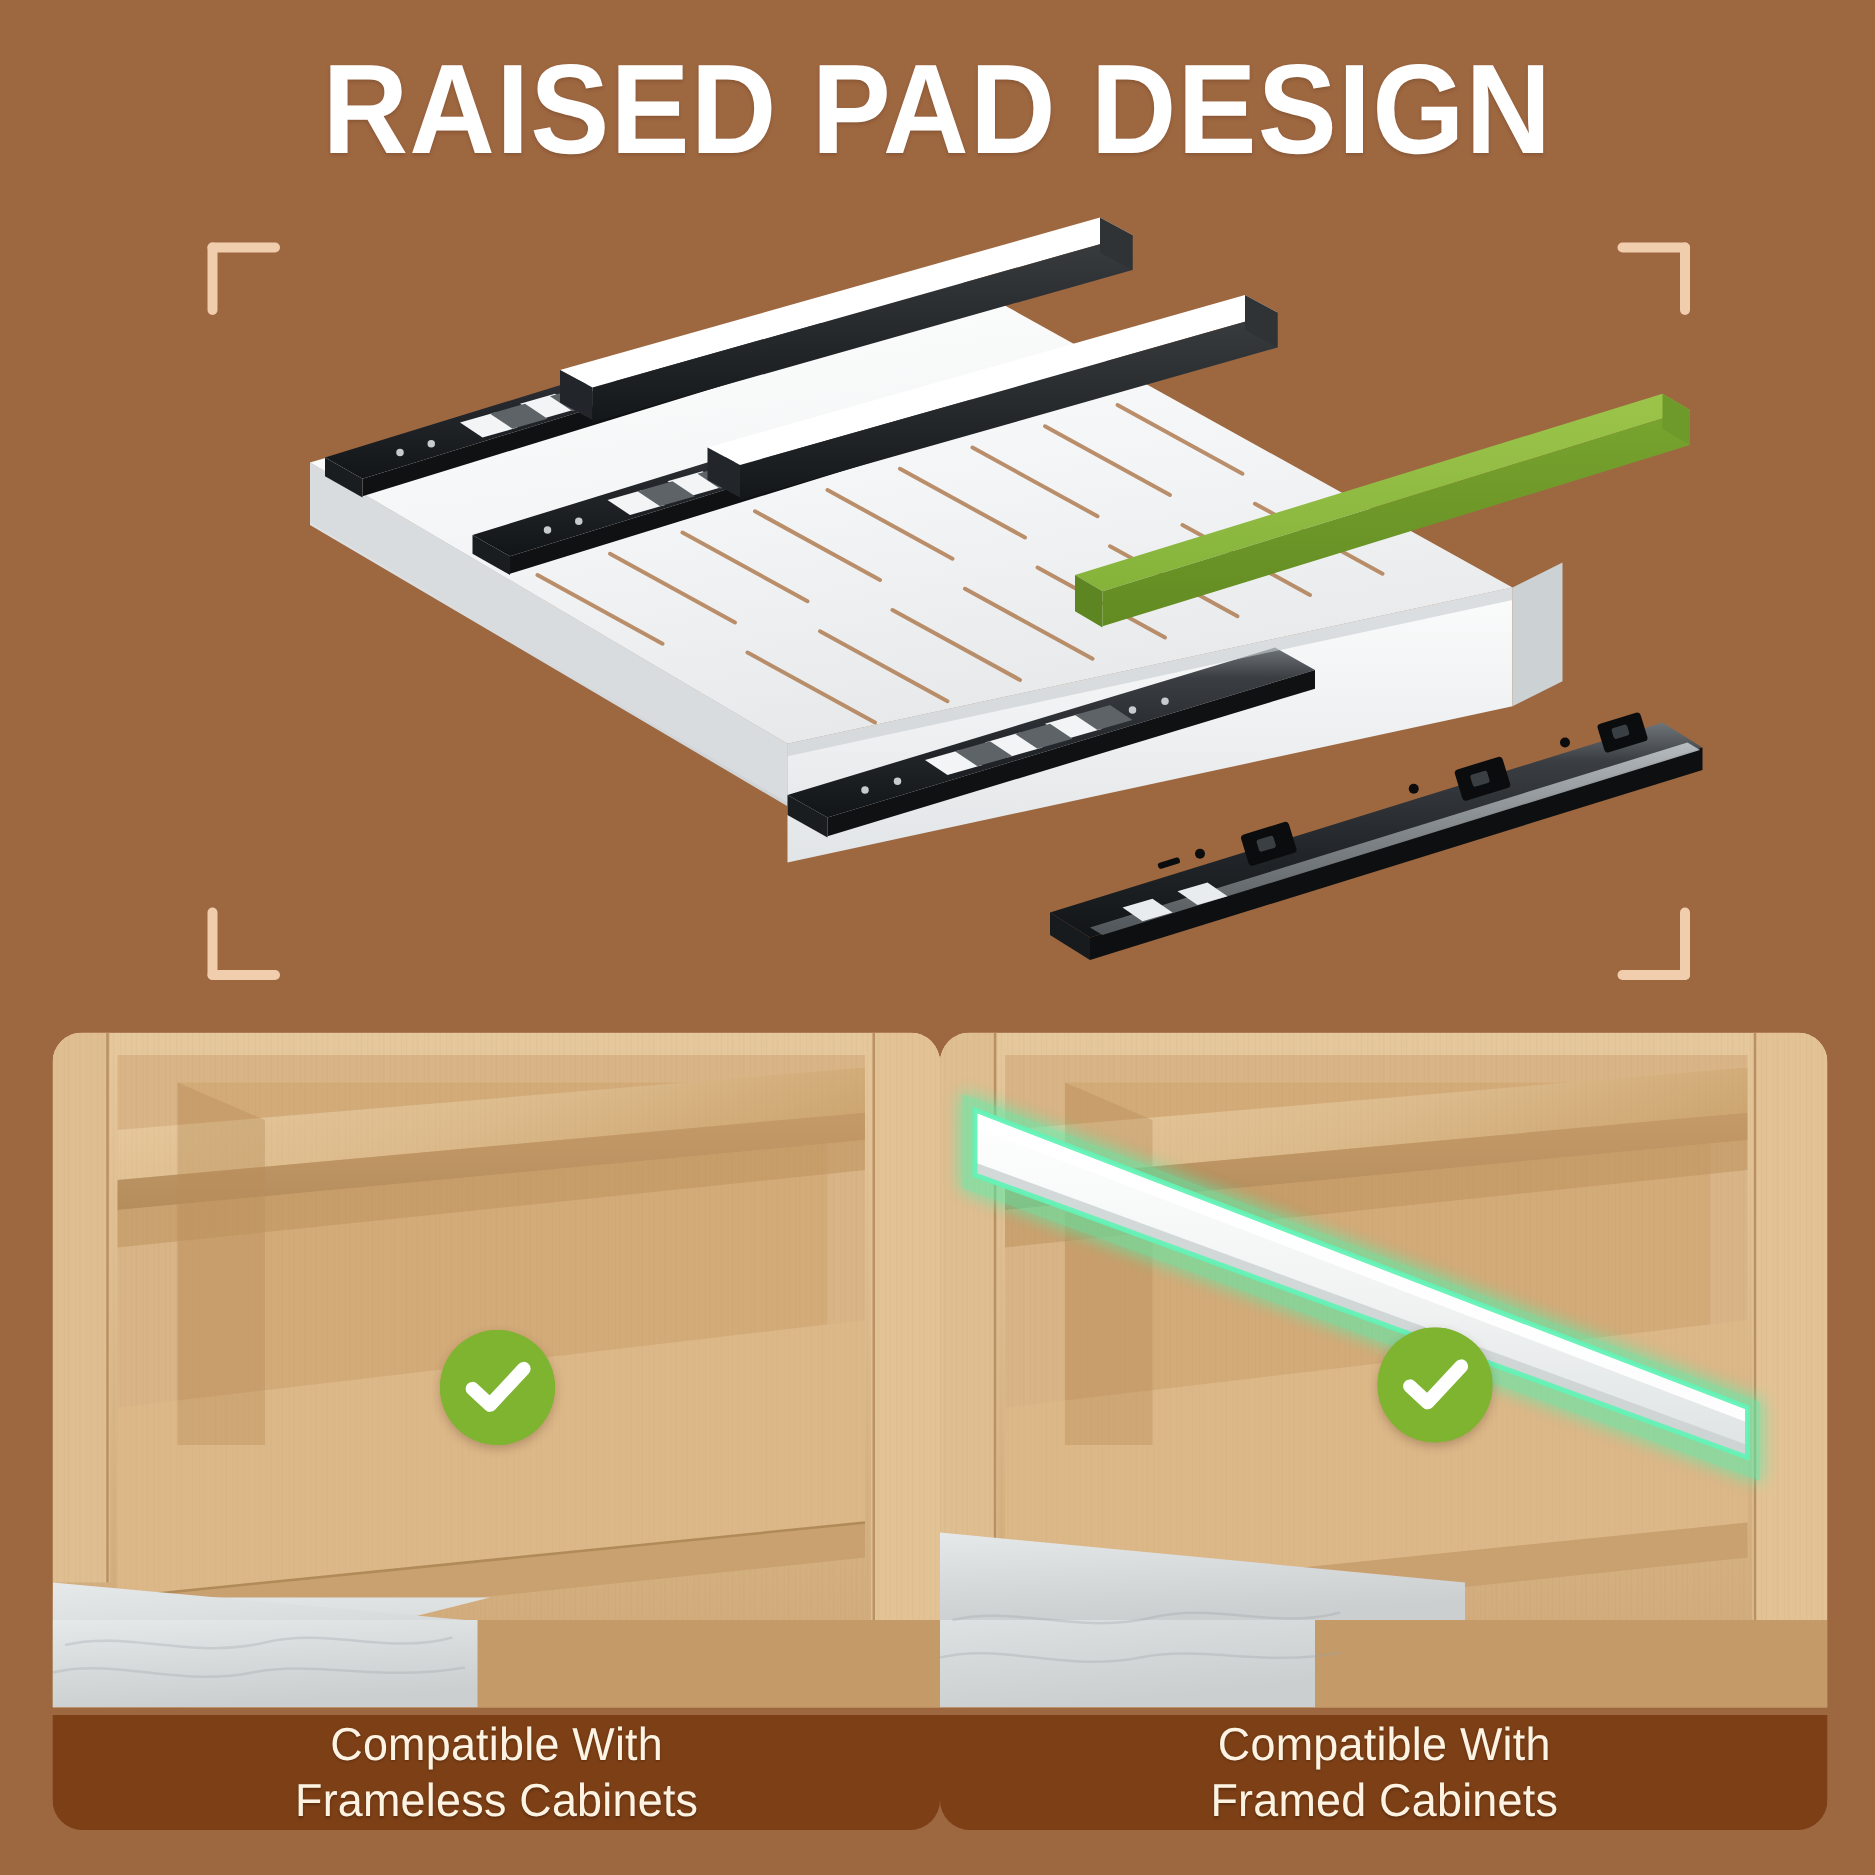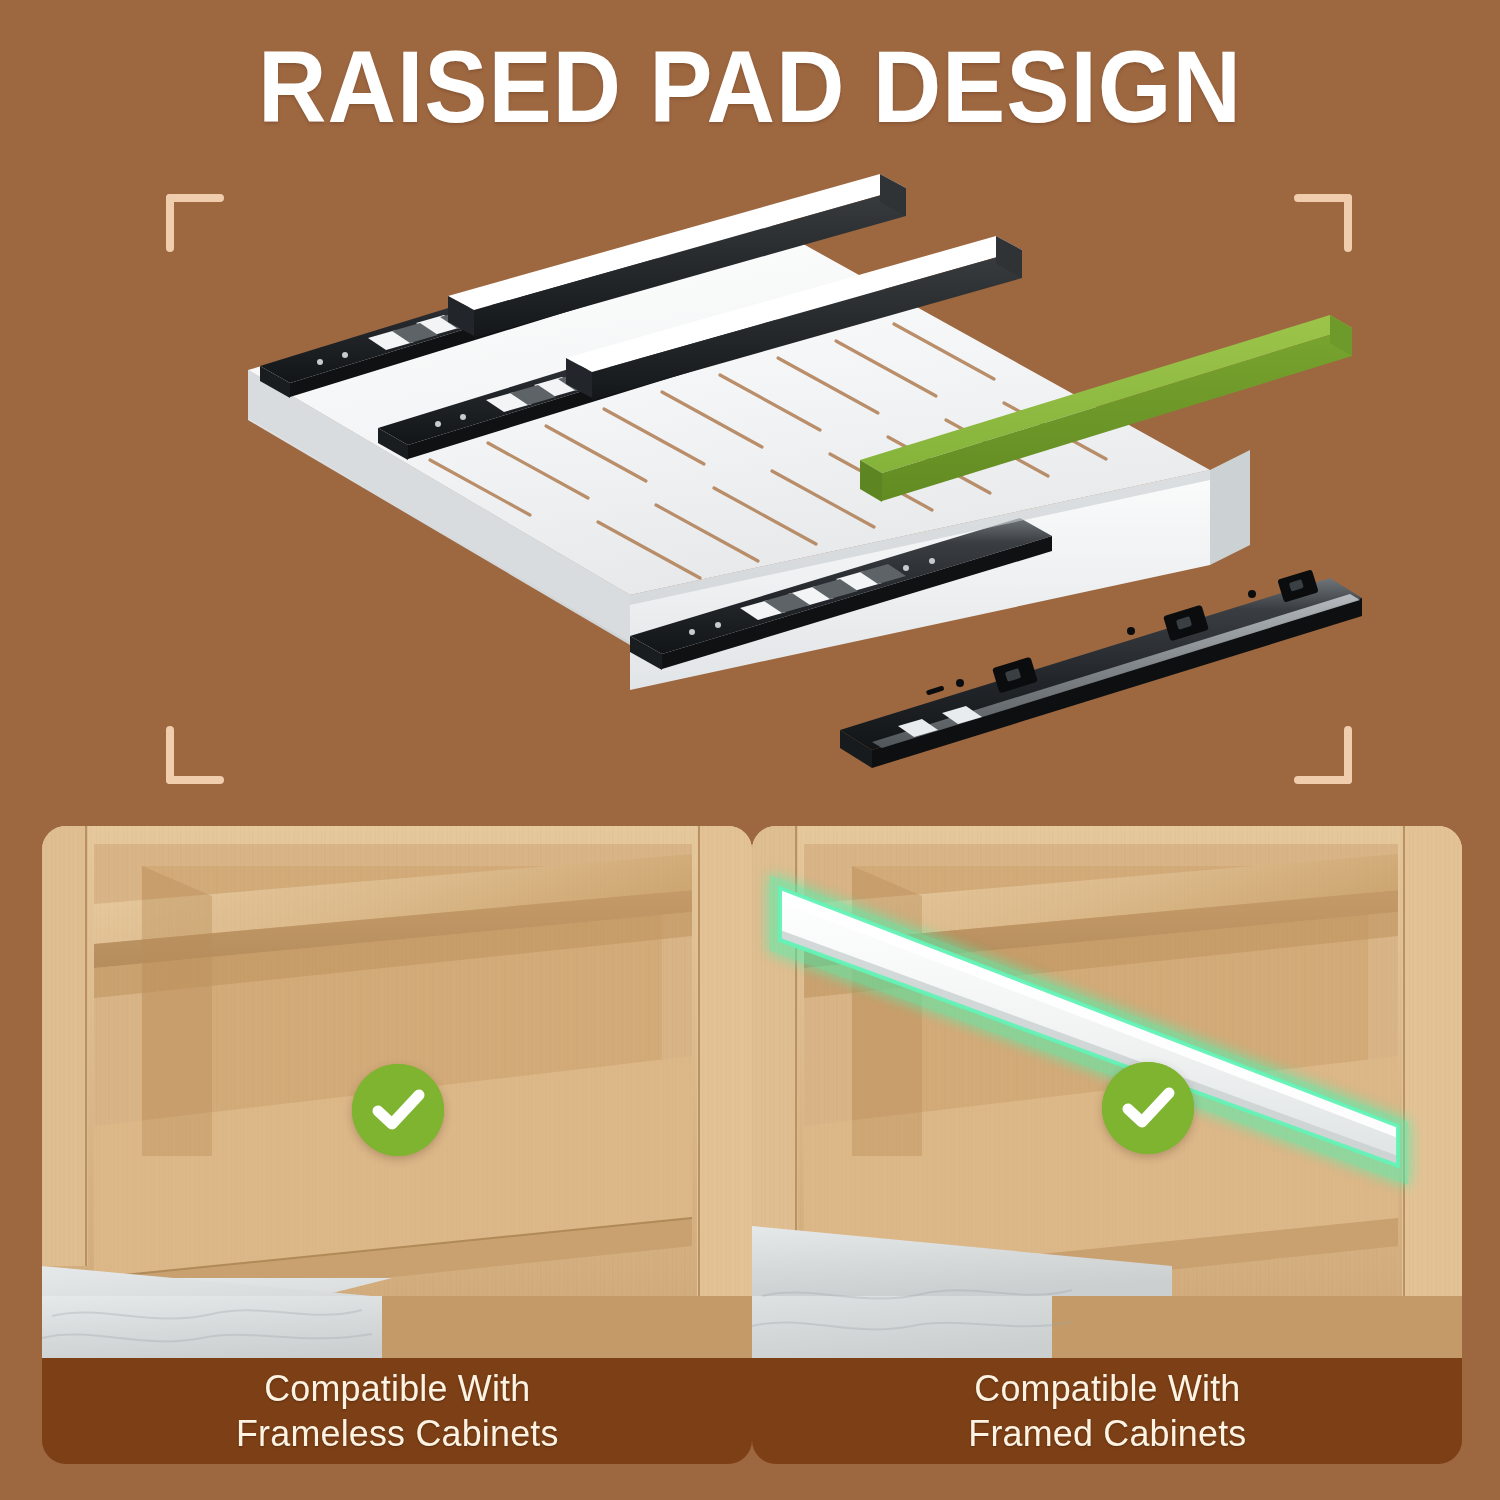--- a/index.html
+++ b/index.html
@@ -54,21 +54,21 @@
   
   .check{
     position:absolute;width:92px;height:92px;border-radius:50%;
     background:#7fb431;
     box-shadow:0 3px 8px rgba(60,40,20,.25);
   }
   .check svg{position:absolute;left:0;top:0;}
 
   
   .caption{
-    position:absolute;left:0;bottom:0;width:710px;height:106px;
+    position:absolute;left:0;bottom:0;width:710px;height:92px;
     background:#7c3f16;
     color:#fdf3e3;
     display:flex;align-items:center;justify-content:center;
     text-align:center;
   }
   .caption-text{
     font-size:37px;line-height:45px;font-weight:normal;
     transform:scaleX(0.97);
     letter-spacing:.2px;
     text-shadow:0 1px 2px rgba(40,18,6,.35);

